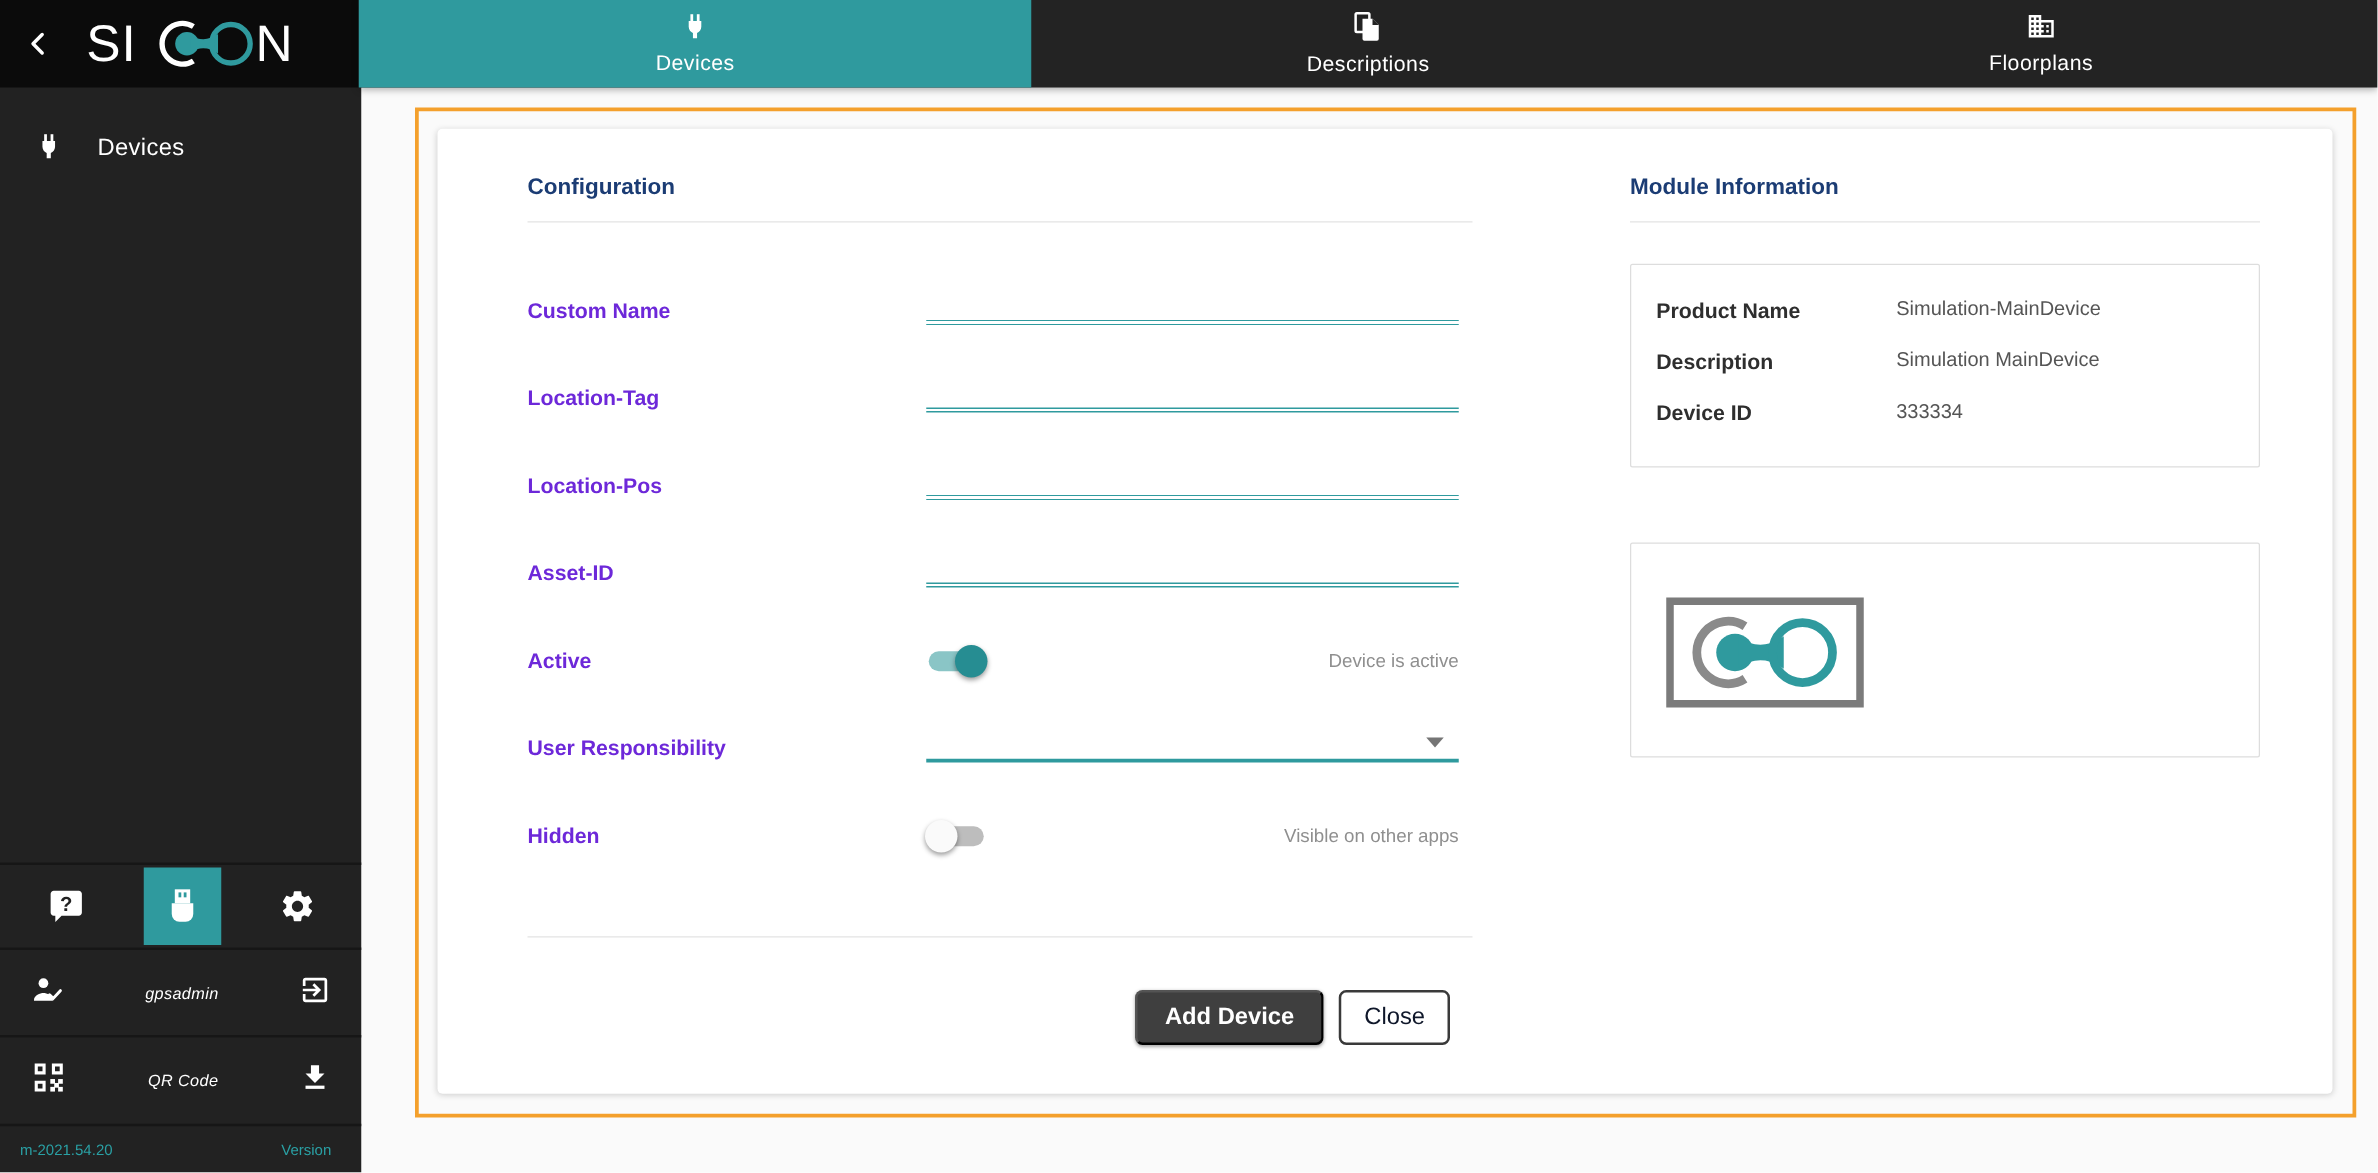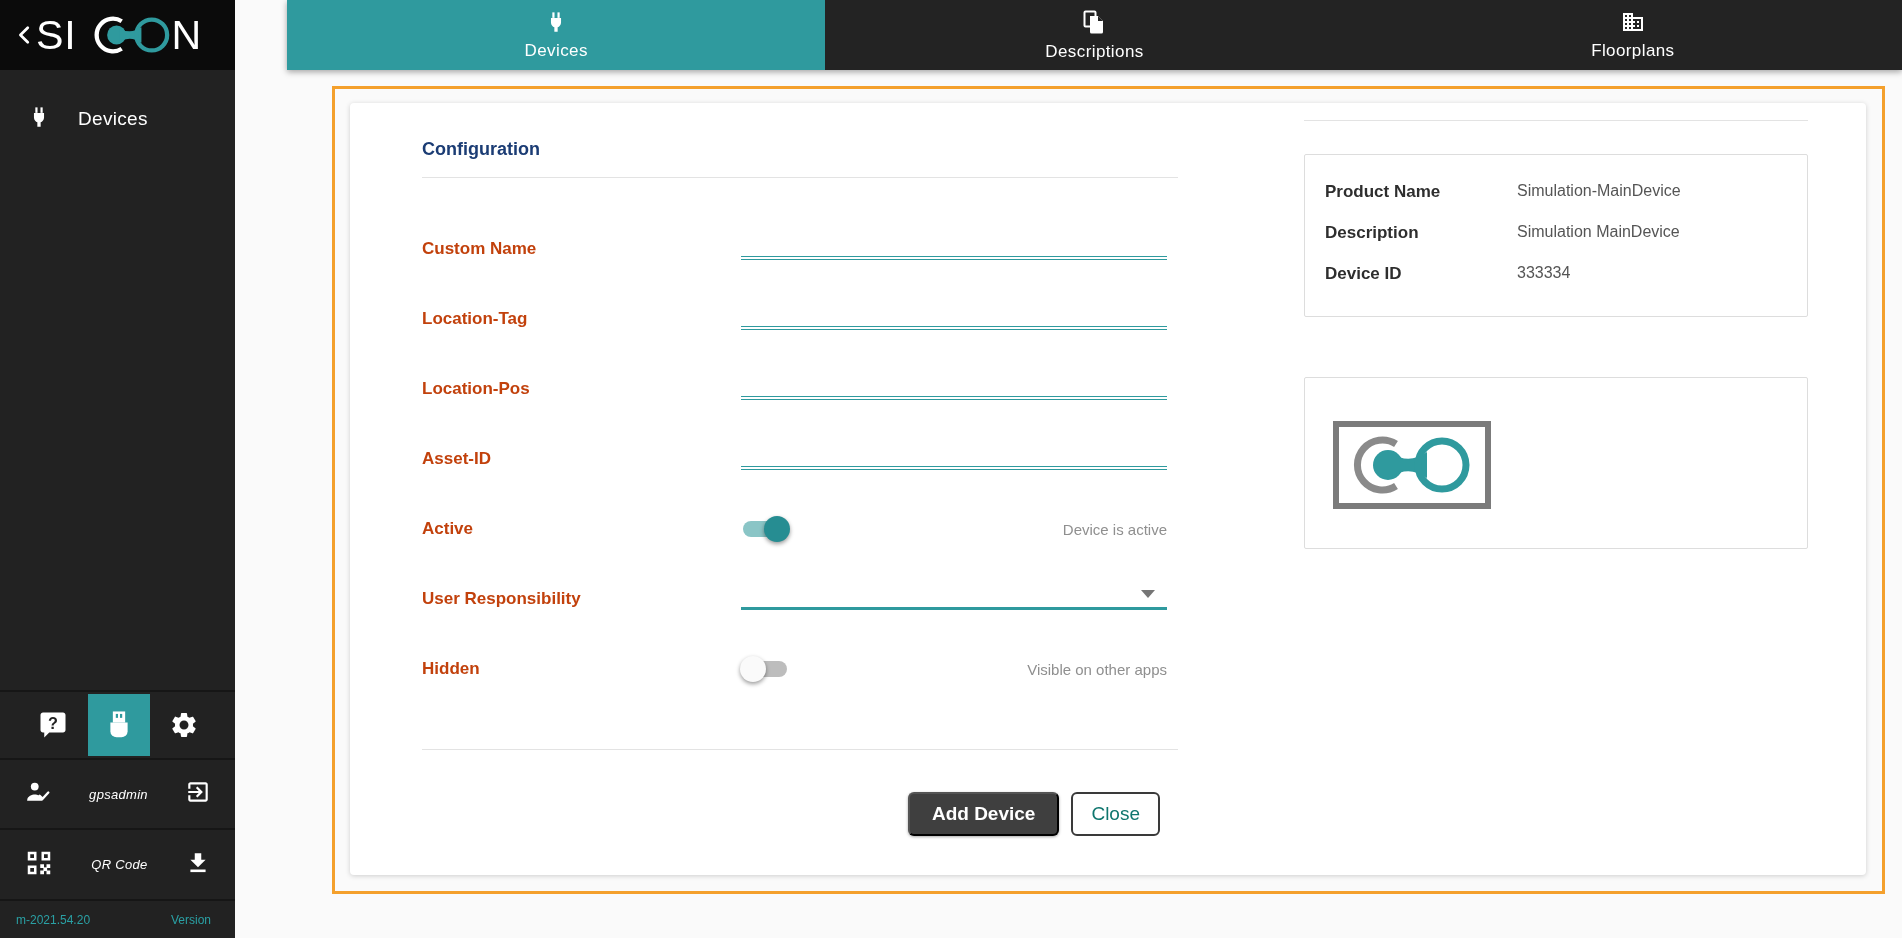--- a/index.html
+++ b/index.html
@@ -5,21 +5,21 @@
   :root{
     --teal:#2f9a9e; --teal-dark:#268d92; --teal-light:#8ac5c6;
     --orange:#f4a02c; --navy:#1b3c74; --sidebar-bg:#222222;
     --header-bg:#0b0b0b; --tabbar-bg:#232323; --accent-button:#3f3f3f;
   }
   *{box-sizing:border-box; margin:0; padding:0;}
   html,body{width:1902px; height:938px; overflow:hidden;}
   body{font-family:"Liberation Sans", sans-serif; background:#fafafa; position:relative;}
 
   
-  .sidebar{position:absolute; left:0; top:0; width:235px; height:938px; background:var(--sidebar-bg); color:#fff;}
+  .sidebar{position:absolute; left:0; top:0; width:289px; height:938px; background:var(--sidebar-bg); color:#fff;}
   .sidebar-header{height:70px; background:var(--header-bg); display:flex; align-items:center; padding:0 14px 0 14px;}
   .back-btn{width:34px; height:34px; display:flex; align-items:center; justify-content:center; cursor:pointer;}
   .logo-wrap{flex:1; display:flex; justify-content:center; padding-right:18px;}
   .nav-item{display:flex; align-items:center; gap:28px; padding:0 0 0 28px; height:58px; margin-top:20px; cursor:pointer;}
   .nav-item .label{font-size:19px; letter-spacing:.3px;}
 
   .sidebar-footer{position:absolute; left:0; bottom:0; width:100%; border-top:2px solid #161616;}
   .foot-row{display:flex; align-items:center; padding:0 24px; border-bottom:2px solid #161616;}
   .foot-row:last-child{border-bottom:none;}
   .icons-row{height:68px; justify-content:space-between; padding:0 20px 0 22px;}
@@ -46,21 +46,21 @@
         box-shadow:0 1px 5px rgba(0,0,0,.18);}
 
   .col-left{position:absolute; left:72px; top:0; width:756px;}
   .col-right{position:absolute; left:954px; top:0; width:504px;}
   .section-heading{margin-top:36px; font-size:18px; font-weight:bold; color:var(--navy);}
   .divider{margin-top:17px; height:1px; background:#e3e3e3;}
 
   .form{margin-top:36px;}
   .form-row{position:relative; height:70px;}
   .form-row .f-label{position:absolute; left:0; top:50%; transform:translateY(-50%);
-                     font-size:17px; font-weight:bold; color:#c2410c;}
+                     font-size:17px; font-weight:bold; color:#6d28d9;}
   .control{position:absolute; left:319px; width:426px; height:100%;}
   .text-input{position:absolute; left:0; top:calc(50% - 20px); width:100%; height:26px; border:none; outline:none;
               background:transparent; font-size:16px; color:#333; font-family:"Liberation Sans",sans-serif;}
   .underline{position:absolute; left:0; top:calc(50% + 7px); width:100%; height:4px;
              background:linear-gradient(to bottom, var(--teal) 0px, var(--teal) 1px, #fff 1px, #fff 3px, var(--teal) 3px, var(--teal) 4px);}
   .select-line{position:absolute; left:0; top:calc(50% + 8px); width:100%; height:3px; background:var(--teal);}
   .caret{position:absolute; right:12px; top:calc(50% - 9px); width:0; height:0;
          border-left:7px solid transparent; border-right:7px solid transparent; border-top:8px solid #757575;}
   .helper{position:absolute; right:0; top:50%; transform:translateY(-50%); font-size:15px; color:#8f8f8f;}
 
@@ -69,21 +69,21 @@
           background:#bdbdbd; cursor:pointer;}
   .toggle .thumb{position:absolute; top:-5px; left:-3px; width:26px; height:26px; border-radius:50%;
                  background:#fafafa; box-shadow:0 2px 4px rgba(0,0,0,.4);}
   .toggle.on{background:var(--teal-light);}
   .toggle.on .thumb{left:21px; background:var(--teal-dark);}
 
   .btn-row{margin-top:42px; display:flex; justify-content:flex-end; padding-right:18px; gap:12px;align-items:center;}
   .btn{height:44px; border-radius:6px; font-size:19px; font-weight:bold; display:flex; align-items:center;
        cursor:pointer; font-family:"Liberation Sans",sans-serif;}
   .btn-primary{background:var(--accent-button); color:#fff; padding:0 22px; box-shadow:0 1px 3px rgba(0,0,0,.35);}
-  .btn-secondary{background:#fff; color:#0f766e; border:2px solid #3a3a3a; padding:0 18px; font-weight:normal;}
+  .btn-secondary{background:#fff; color:#0f172a; border:2px solid #3a3a3a; padding:0 18px; font-weight:normal;}
 
   .info-box{margin-top:33px; height:163px; border:1px solid #ddd; border-radius:2px; padding:27px 20px 0 20px;}
   .info-row{display:flex; margin-bottom:21px;}
   .info-row .i-label{width:192px; font-size:17px; font-weight:bold; color:#2e2e2e;}
   .info-row .i-value{font-size:16px; color:#555;}
 
   .logo-box{margin-top:60px; height:172px; border:1px solid #ddd; border-radius:2px;}
   .logo-frame{margin:43px 0 0 28px; width:158px; height:88px; border:6px solid #7b7b7b;
               display:flex; align-items:center; justify-content:center; background:#fff;}
 </style>
@@ -286,20 +286,21 @@
 
       <div class="divider" style="margin-top:45px;"></div>
 
       <div class="btn-row">
         <button class="btn btn-primary">Add Device</button>
         <button class="btn btn-secondary">Close</button>
       </div>
     </div>
 
     <div class="col-right">
+      <div class="section-heading">Module Information</div>
       <div class="divider"></div>
 
       <div class="info-box">
         <div class="info-row">
           <span class="i-label">Product Name</span>
           <span class="i-value">Simulation-MainDevice</span>
         </div>
         <div class="info-row">
           <span class="i-label">Description</span>
           <span class="i-value">Simulation MainDevice</span>

